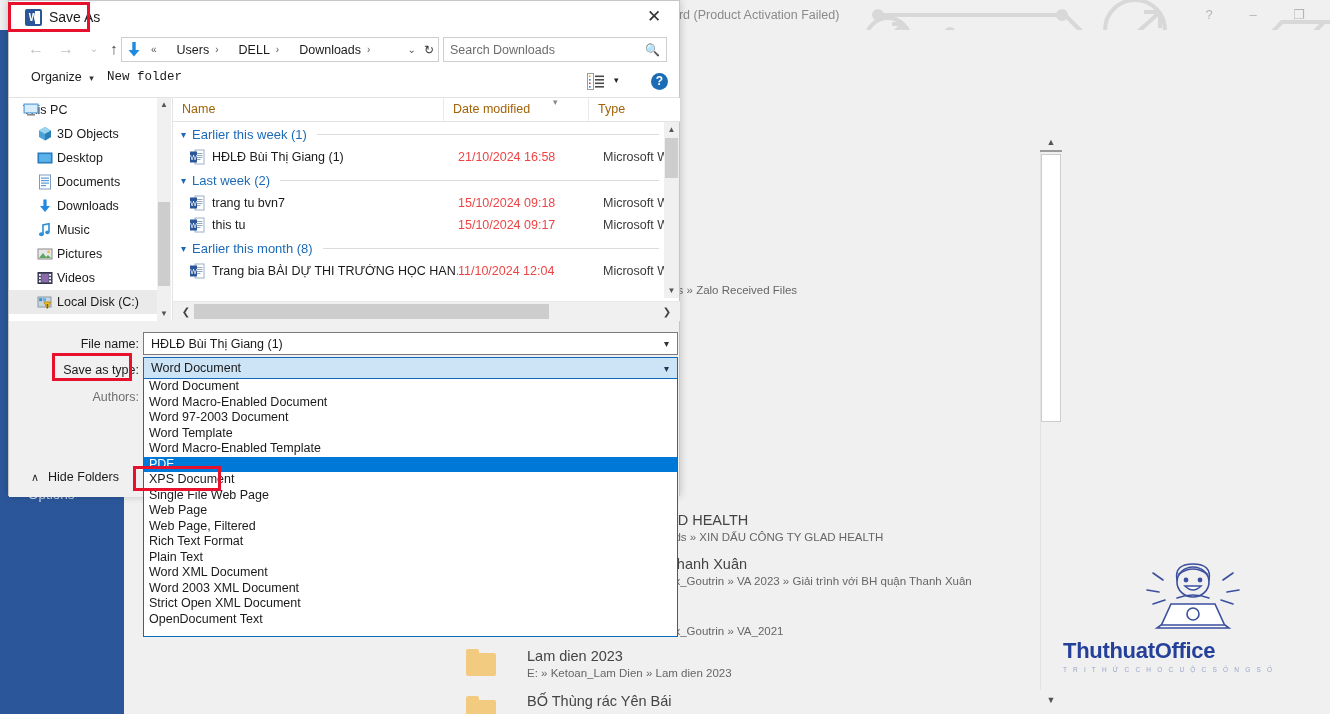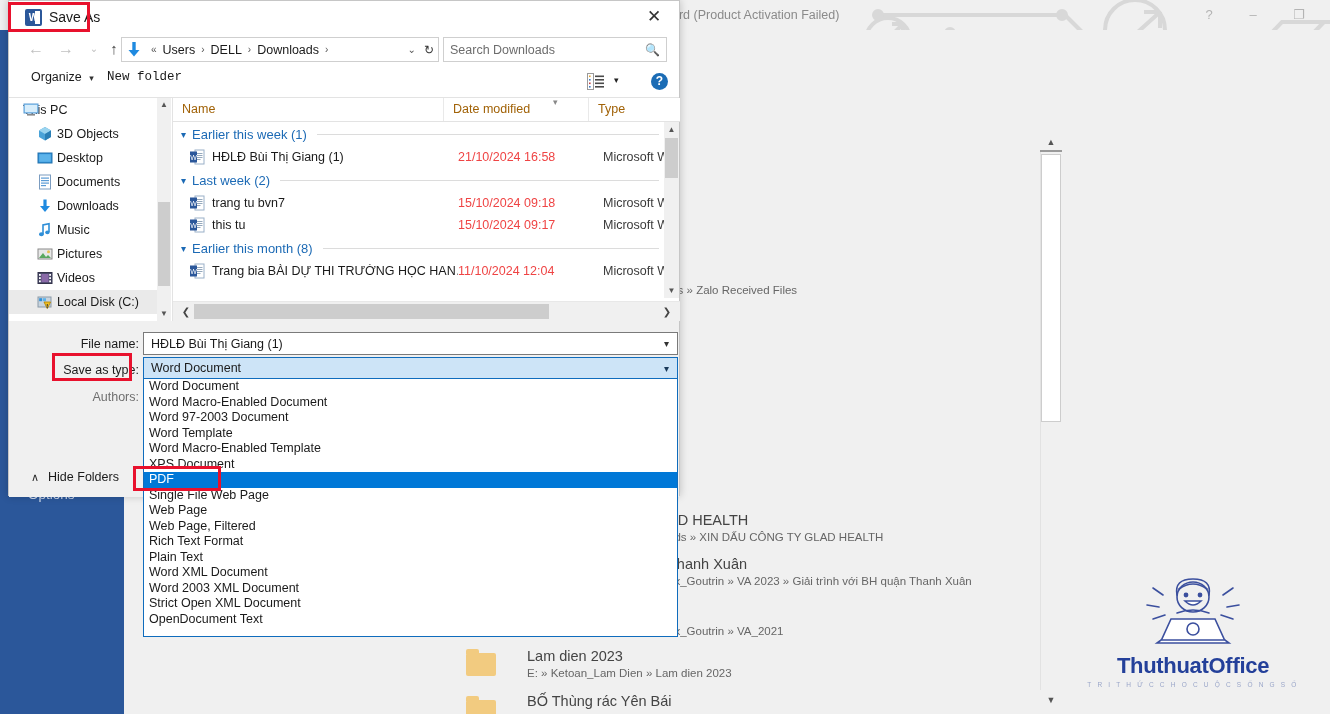--- a/index.html
+++ b/index.html
@@ -79,22 +79,21 @@
     position: absolute; left: 1041px; top: 154px; width: 20px; height: 268px;
     background: #ffffff; border: 1px solid #cdcdcd;
   }
   .bg-scroll-sep {
     position: absolute; left: 1040px; top: 150px; width: 22px; height: 2px;
     background: #9a9a9a;
   }
 
   
   .watermark {
-    position: absolute; left: 1063px; top: 567px; width: 260px; height: 132px;
-    text-align: center;
+    position: absolute; left: 1063px; top: 552px; width: 260px; height: 132px;
   }
   .wm-logo-text {
     font-size: 22px; font-weight: bold; color: #24409a;
     letter-spacing: -0.3px; margin-top: 2px;
   }
   .wm-sub {
     font-size: 6.5px; color: #9aa6c9; letter-spacing: 2.2px; margin-top: 2px;
   }
 
   
@@ -145,21 +144,21 @@
     border: 1px solid #cfcfcf; background: #fff;
     display: flex; align-items: center; padding: 0 4px;
   }
   .addr-dl-icon {
     width: 16px; height: 18px; position: relative; flex: 0 0 auto; margin-right: 4px;
   }
   .addr-crumbs {
     display: flex; align-items: center; font-size: 12.5px; color: #1a1a1a;
     white-space: nowrap; flex: 1 1 auto; overflow: hidden;
   }
-  .crumb { padding: 0 1px; }
+  .crumb { padding: 0 1px; margin-left: 14px; }
   .crumb-sep { color: #555; padding: 0 5px; font-size: 10px; }
   .addr-chevron { font-size: 10px; color: #555; padding: 0 5px; }
   .addr-refresh { font-size: 12px; color: #333; padding-left: 3px; }
 
   .search-bar {
     position: absolute; left: 434px; top: 2px; width: 224px; height: 25px;
     border: 1px solid #cfcfcf; background: #fff;
     display: flex; align-items: center; padding: 0 6px;
   }
   .search-ph { font-size: 12.5px; color: #6d6d6d; flex: 1 1 auto; }
@@ -752,22 +751,22 @@
       <span class="st-text">Word Document</span>
       <span class="st-caret">▾</span>
     </div>
 
     <div class="dropdown">
       <div class="dd-item">Word Document</div>
       <div class="dd-item">Word Macro-Enabled Document</div>
       <div class="dd-item">Word 97-2003 Document</div>
       <div class="dd-item">Word Template</div>
       <div class="dd-item">Word Macro-Enabled Template</div>
+      <div class="dd-item highlight">PDF</div>
       <div class="dd-item">XPS Document</div>
-      <div class="dd-item highlight">PDF</div>
       <div class="dd-item">Single File Web Page</div>
       <div class="dd-item">Web Page</div>
       <div class="dd-item">Web Page, Filtered</div>
       <div class="dd-item">Rich Text Format</div>
       <div class="dd-item">Plain Text</div>
       <div class="dd-item">Word XML Document</div>
       <div class="dd-item">Word 2003 XML Document</div>
       <div class="dd-item">Strict Open XML Document</div>
       <div class="dd-item">OpenDocument Text</div>
     </div>

